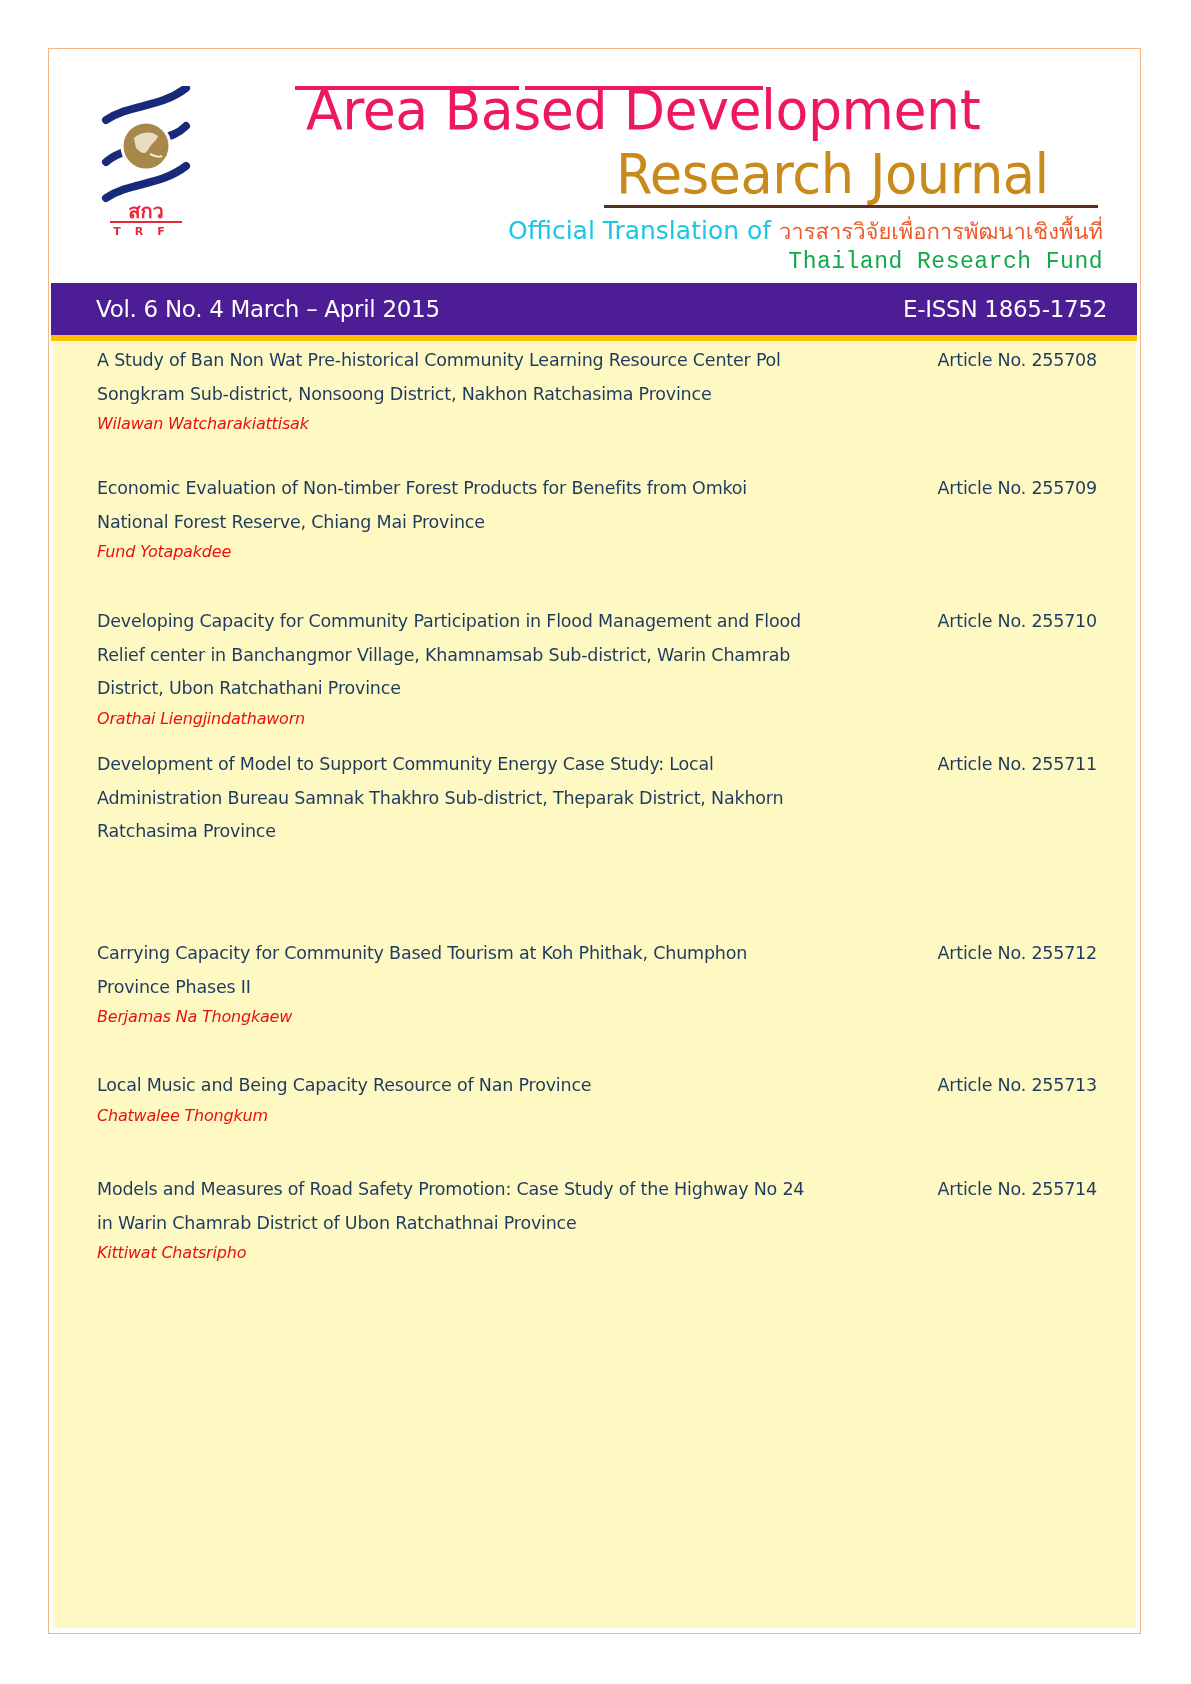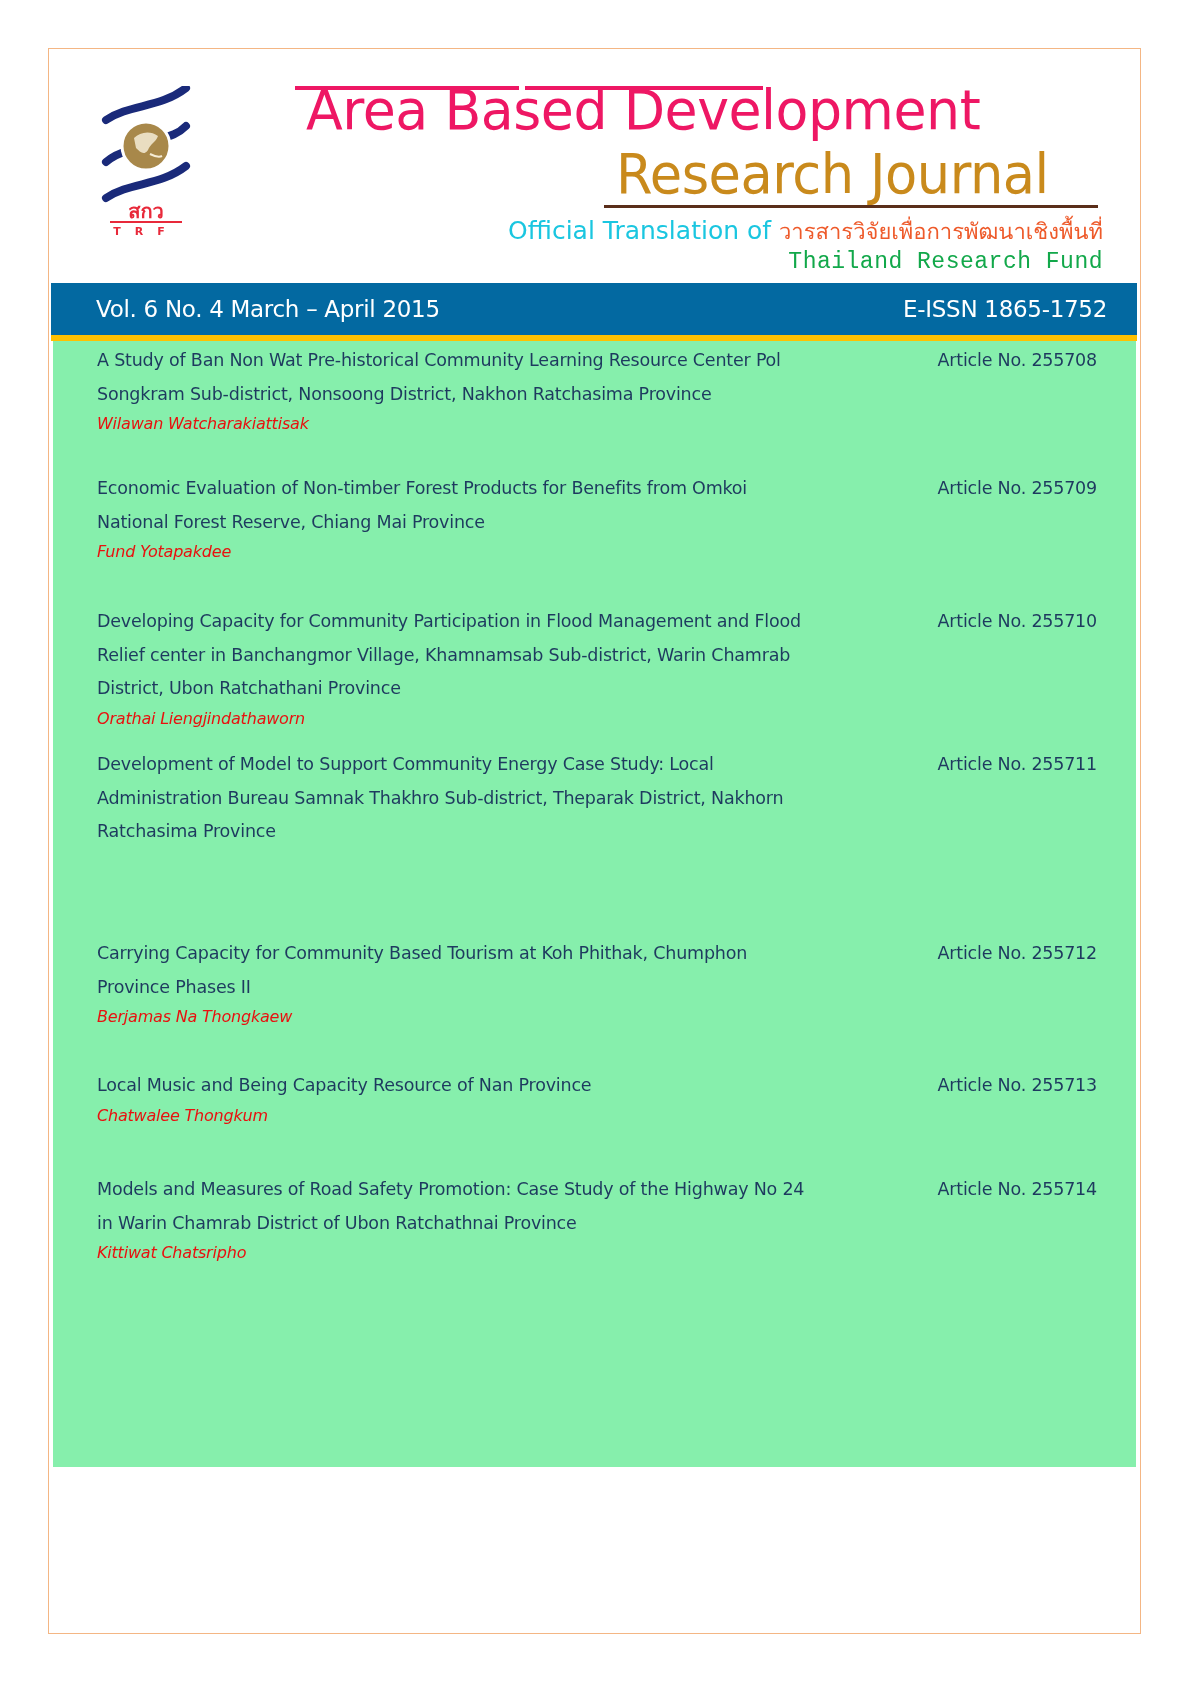--- a/index.html
+++ b/index.html
@@ -6,25 +6,25 @@
   body { width: 1191px; height: 1684px; position: relative; overflow: hidden; font-family: "DejaVu Sans", sans-serif; }
   .frame { position: absolute; left: 48px; top: 48px; width: 1093px; height: 1586px; border: 1.5px solid #f4b684; box-sizing: border-box; }
   .logo { position: absolute; left: 100px; top: 86px; width: 92px; height: 150px; }
   .title-rule-pink { position: absolute; top: 86px; height: 4px; background: #ee1764; }
   .title-line1 { position: absolute; left: 306px; top: 82px; font-family: "DejaVu Sans", sans-serif; font-size: 56px; color: #ee1764; letter-spacing: -0.5px; white-space: nowrap; line-height: 1; transform: scaleX(0.96); transform-origin: left top; }
   .title-line2 { position: absolute; left: 616px; top: 146px; font-family: "DejaVu Sans", sans-serif; font-size: 56px; color: #c98a1c; letter-spacing: -0.5px; white-space: nowrap; line-height: 1; transform: scaleX(0.94); transform-origin: left top; }
   .title-rule-brown { position: absolute; left: 604px; top: 205px; width: 494px; height: 3px; background: #5a2e1a; }
   .subtitle { position: absolute; right: 88px; top: 218px; font-size: 25px; color: #1ac6e0; white-space: nowrap; line-height: 1; }
   .subtitle .thai { color: #ee5a2a; font-size: 22px; }
   .fund { position: absolute; right: 88px; top: 251px; font-family: Liberation Mono, monospace; font-size: 23px; color: #12a84a; white-space: nowrap; letter-spacing: 0.5px; line-height: 1; }
-  .band { position: absolute; left: 51px; top: 283px; width: 1086px; height: 52px; background: #0369a1; color: #ffffff; }
+  .band { position: absolute; left: 51px; top: 283px; width: 1086px; height: 52px; background: #4c1d95; color: #ffffff; }
   .band .vol { position: absolute; left: 45px; top: 13px; font-size: 23px; letter-spacing: -0.3px; white-space: nowrap; }
   .band .issn { position: absolute; right: 30px; top: 13px; font-size: 23px; letter-spacing: -0.3px; white-space: nowrap; }
   .stripe { position: absolute; left: 51px; top: 335px; width: 1086px; height: 6px; background: #ffc000; }
-  .content { position: absolute; left: 53px; top: 341px; width: 1083px; height: 1126px; background: #86efac; }
+  .content { position: absolute; left: 53px; top: 341px; width: 1083px; height: 1287px; background: #fef9c3; }
   .article { position: absolute; left: 44px; width: 1000px; }
   .article .title { width: 720px; font-size: 17.5px; line-height: 33.5px; color: #1e3a5f; letter-spacing: -0.2px; }
   .article .author { font-size: 16px; font-style: italic; color: #e8110f; line-height: 26px; letter-spacing: -0.2px; }
   .article .artno { position: absolute; right: 0; top: 0; font-size: 17.5px; line-height: 33.5px; color: #1e3a5f; white-space: nowrap; letter-spacing: -0.2px; }
 </style>
 </head>
 <body>
 
 <div class="frame"></div>
 

